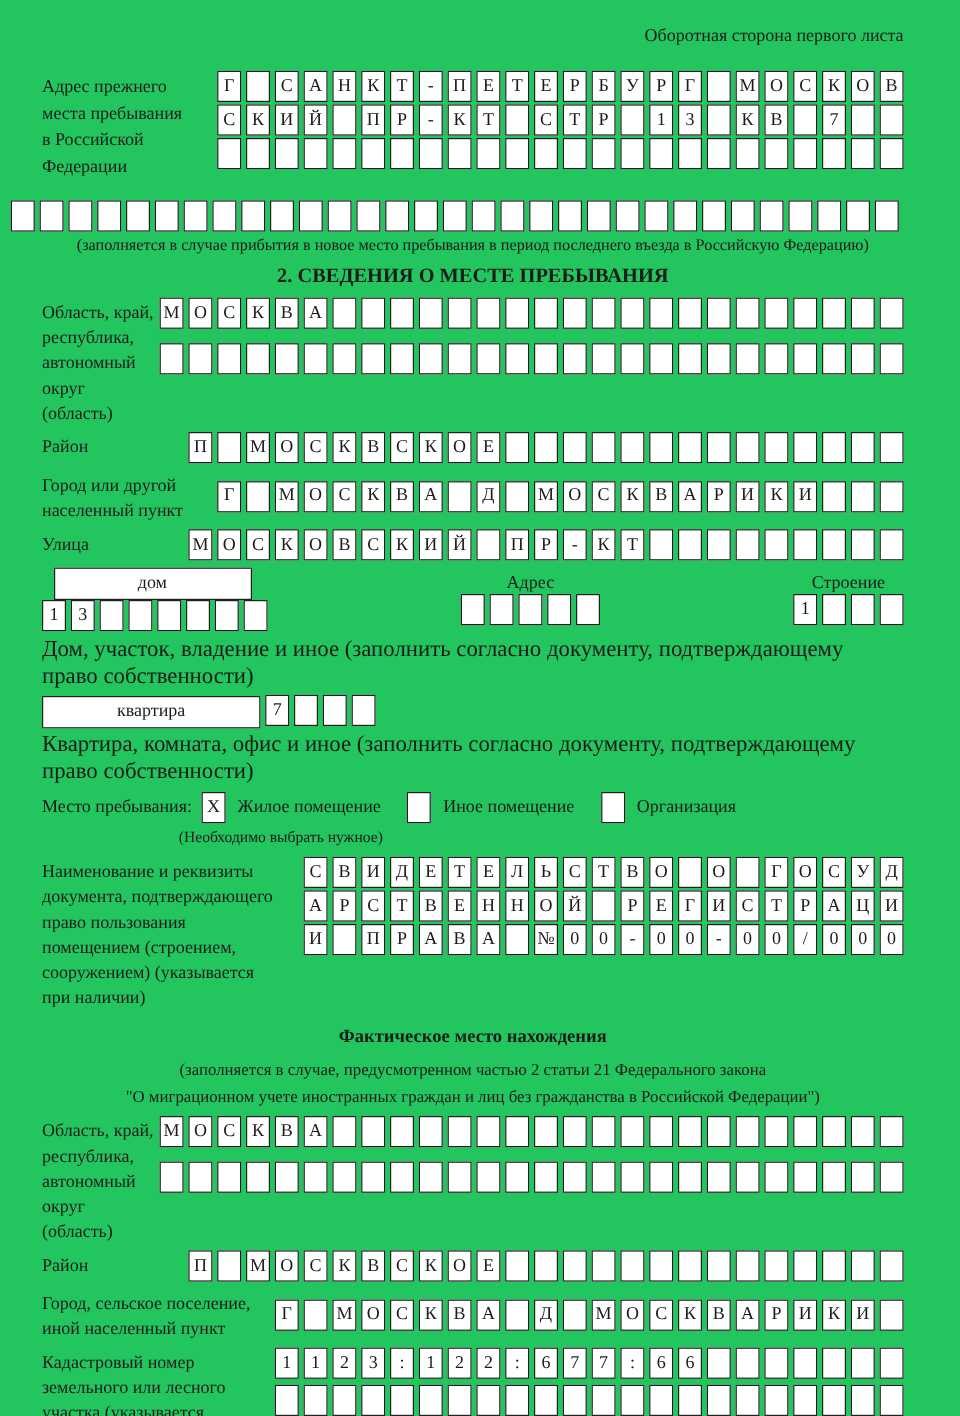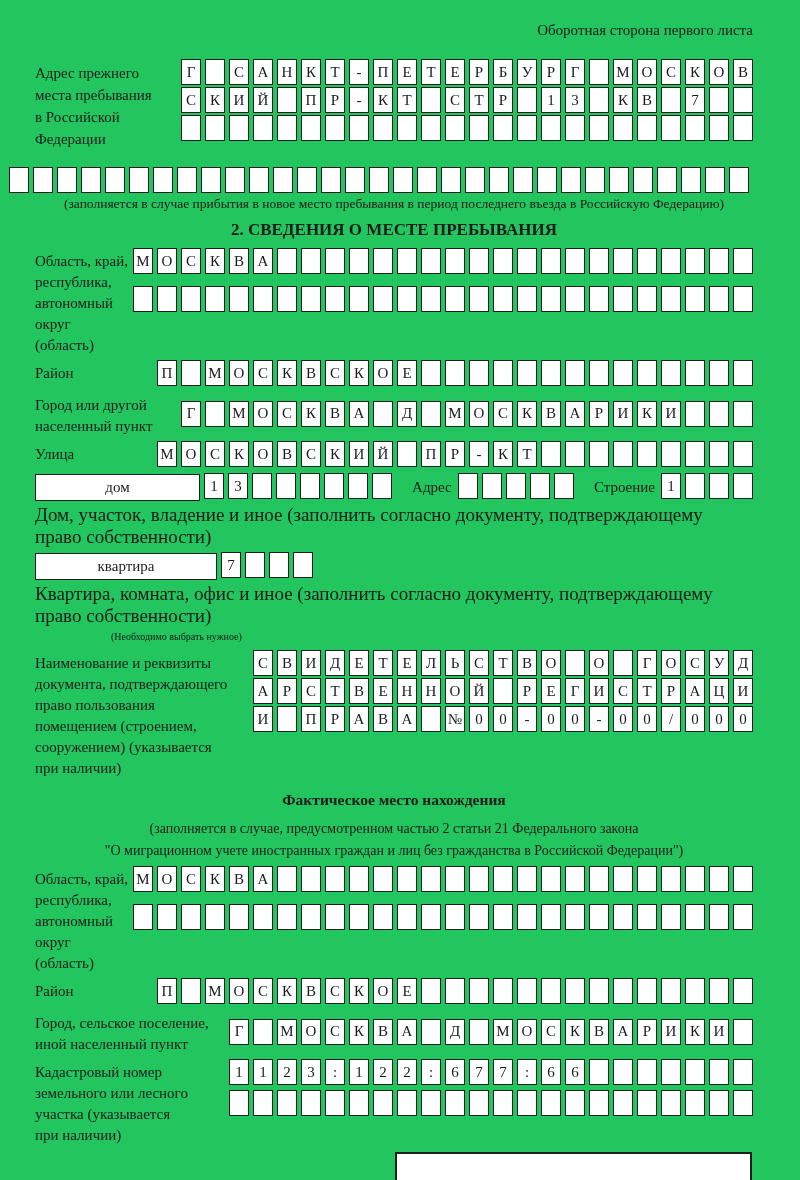--- a/index.html
+++ b/index.html
@@ -33,34 +33,34 @@
   .sec-a .flabel { width: 142px; line-height: 22px; }
   .sec-a .rows { margin-left: auto; }
   .full-row { margin-left: -26px; margin-bottom: 2px; }
 
   .caption-center { text-align: center; font-size: 13.5px; margin: 3px 0 4px 0; }
   .caption-left { font-size: 19px; margin: 2px 0 4px 0; }
   .sec-title { text-align: center; font-weight: bold; font-size: 17px; margin: 8px 0 8px 0; }
 
   .dom-row, .kv-row { display: flex; align-items: center; margin: 4px 0 3px 0; }
   .dom-row { justify-content: space-between; }
-  .group { display: flex; align-items: center; }
+  .group { display: flex; align-items: center; flex-direction: column; }
   .bigbox {
     border: 1.6px solid #1f1f1f; height: 27px; display: flex; align-items: center;
     justify-content: center; font-size: 15px; background: #fff; flex: 0 0 auto;
   }
   .bigbox.dom-box { width: 165px; margin-right: 4px; }
   .bigbox.kv-box { width: 182px; margin-right: 4px; }
   .inline-label { font-size: 15px; padding: 0 6px; white-space: nowrap; }
 
   .stay-row { display: flex; align-items: center; font-size: 15px; margin-top: 6px; }
   .stay-row .cell { margin: 0 10px 0 8px; }
   .stay-row .opt-label { white-space: nowrap; }
   .stay-row .sp { width: 14px; }
-  .stay-note { font-size: 10px; margin: 4px 0 8px 76px; }
+  .stay-note { font-size: 13px; margin: 4px 0 8px 114px; }
 
   .fact-title { text-align: center; font-weight: bold; font-size: 15.5px; margin: 12px 0 9px 0; }
   .fact-note { text-align: center; font-size: 14px; line-height: 22px; margin-bottom: 4px; }
 
   .stamp-box { width: 357px; height: 167px; border: 2px solid #1f1f1f; margin-left: 360px; margin-top: 6px; background: #fff; }
 </style>
 </head>
 <body>
 
 <div class="page">
@@ -388,20 +388,31 @@
     <div class="bigbox kv-box">квартира</div>
     <div class="cells-row">
         <span class="cell">7</span>
         <span class="cell"></span>
         <span class="cell"></span>
         <span class="cell"></span>
       </div>
   </div>
   <div class="caption-left">Квартира, комната, офис и иное (заполнить согласно документу, подтверждающему право собственности)</div>
 
+  <div class="stay-row">
+    <span>Место пребывания:</span>
+    <span class="cell">X</span>
+    <span class="opt-label">Жилое помещение</span>
+    <span class="sp"></span>
+    <span class="cell"></span>
+    <span class="opt-label">Иное помещение</span>
+    <span class="sp"></span>
+    <span class="cell"></span>
+    <span class="opt-label">Организация</span>
+  </div>
   <div class="stay-note">(Необходимо выбрать нужное)</div>
 
   <div class="frow">
     <div class="flabel">Наименование и реквизиты
 документа, подтверждающего
 право пользования
 помещением (строением,
 сооружением) (указывается
 при наличии)</div>
     <div class="fcol">

